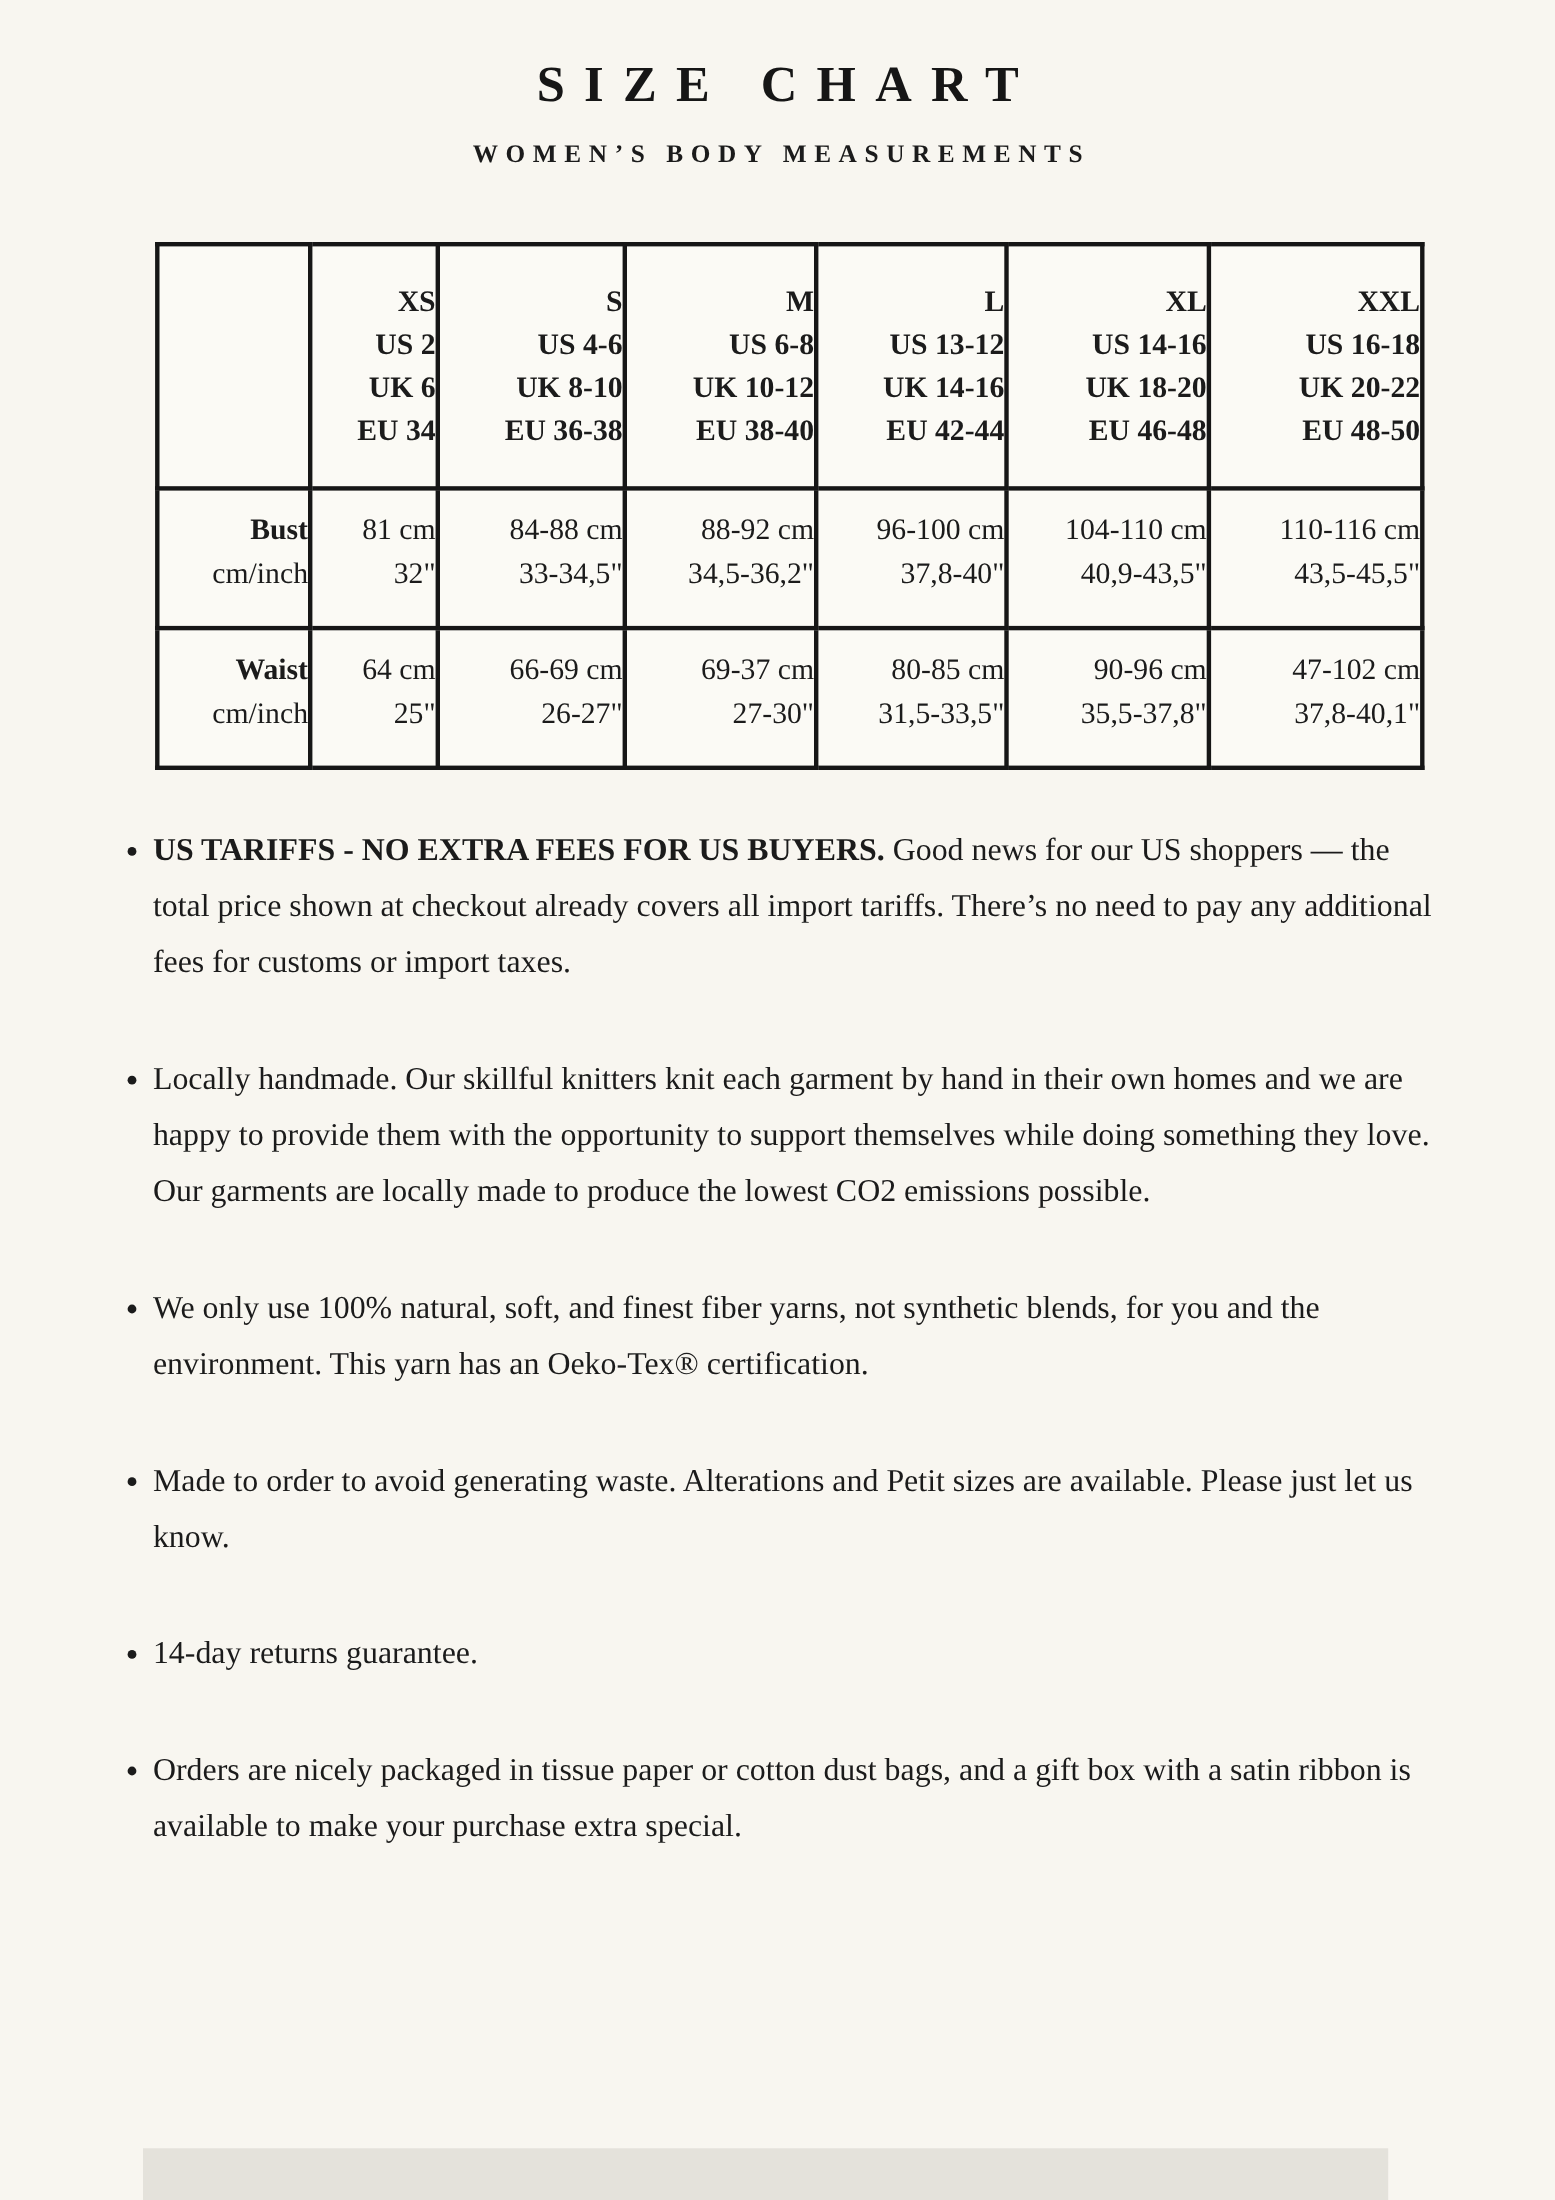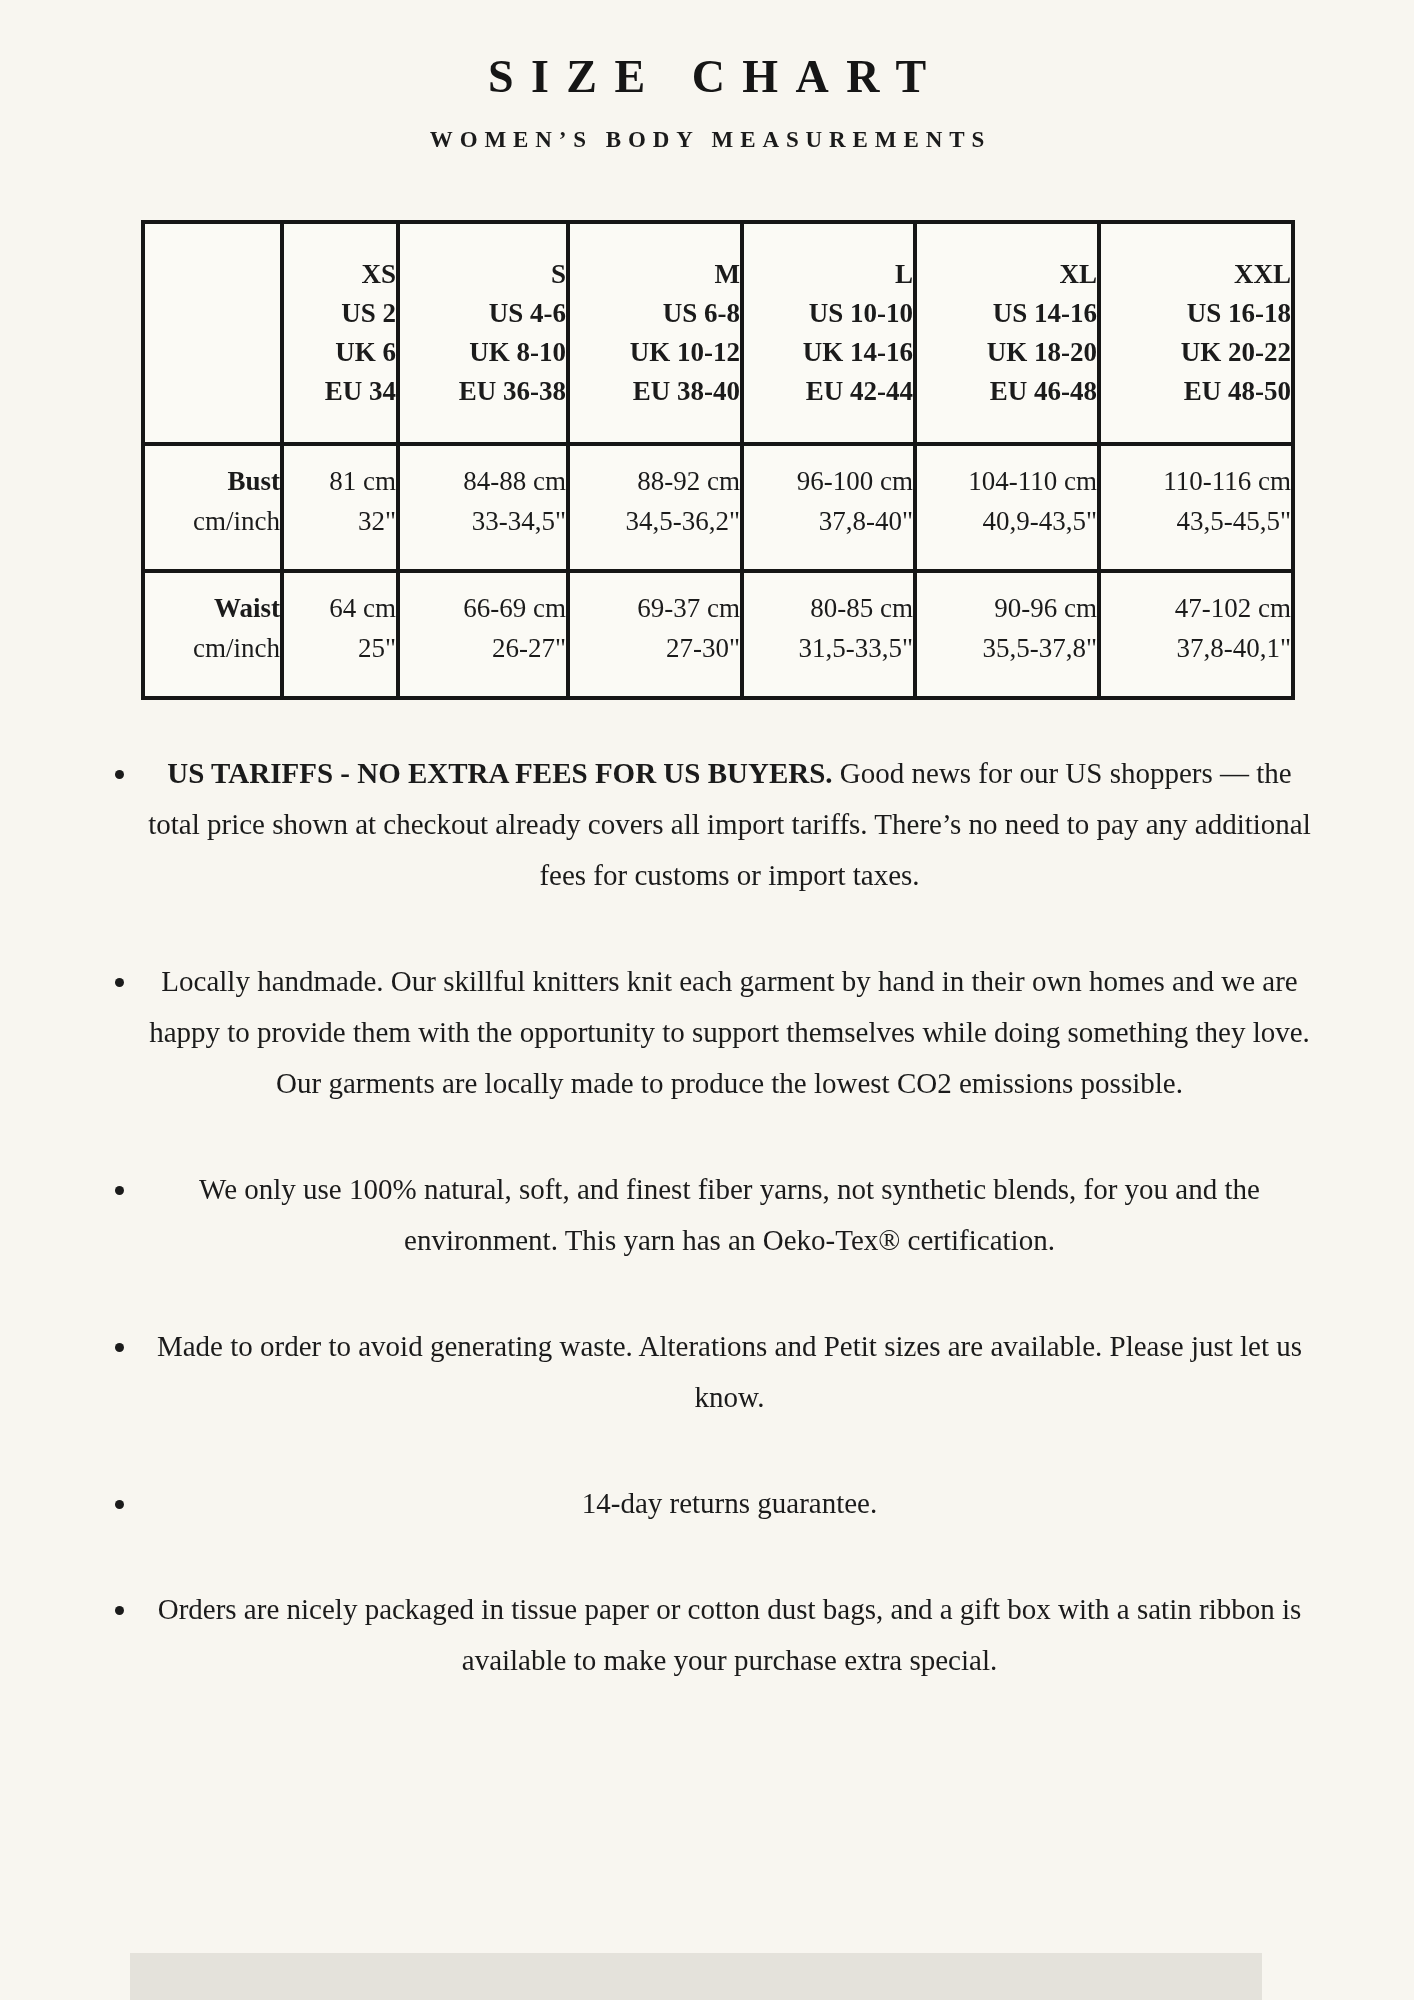--- a/index.html
+++ b/index.html
@@ -54,21 +54,20 @@
   .size-table tbody td, .size-table tbody th { height: 127px; font-size: 27px; line-height: 40px; padding-bottom: 14px; }
   .row-label-main { font-weight: 700; }
   .row-label-unit { font-weight: 400; }
   ul.info-list {
     position: absolute;
     left: 0;
     top: 748px;
     padding-left: 139px;
     width: 1320px;
     list-style-position: outside;
-    text-align: center;
   }
   ul.info-list li {
     font-size: 29px;
     line-height: 51px;
     margin-bottom: 55px;
     color: #1b1b1b;
   }
   ul.info-list li:last-child { margin-bottom: 0; }
   .bullet-lead { font-weight: 700; }
   .bottom-bar {
@@ -114,21 +113,21 @@
         <div>EU 36-38</div>
       </th>
       <th>
         <div>M</div>
         <div>US 6-8</div>
         <div>UK 10-12</div>
         <div>EU 38-40</div>
       </th>
       <th>
         <div>L</div>
-        <div>US 10-10</div>
+        <div>US 13-12</div>
         <div>UK 14-16</div>
         <div>EU 42-44</div>
       </th>
       <th>
         <div>XL</div>
         <div>US 14-16</div>
         <div>UK 18-20</div>
         <div>EU 46-48</div>
       </th>
       <th>

